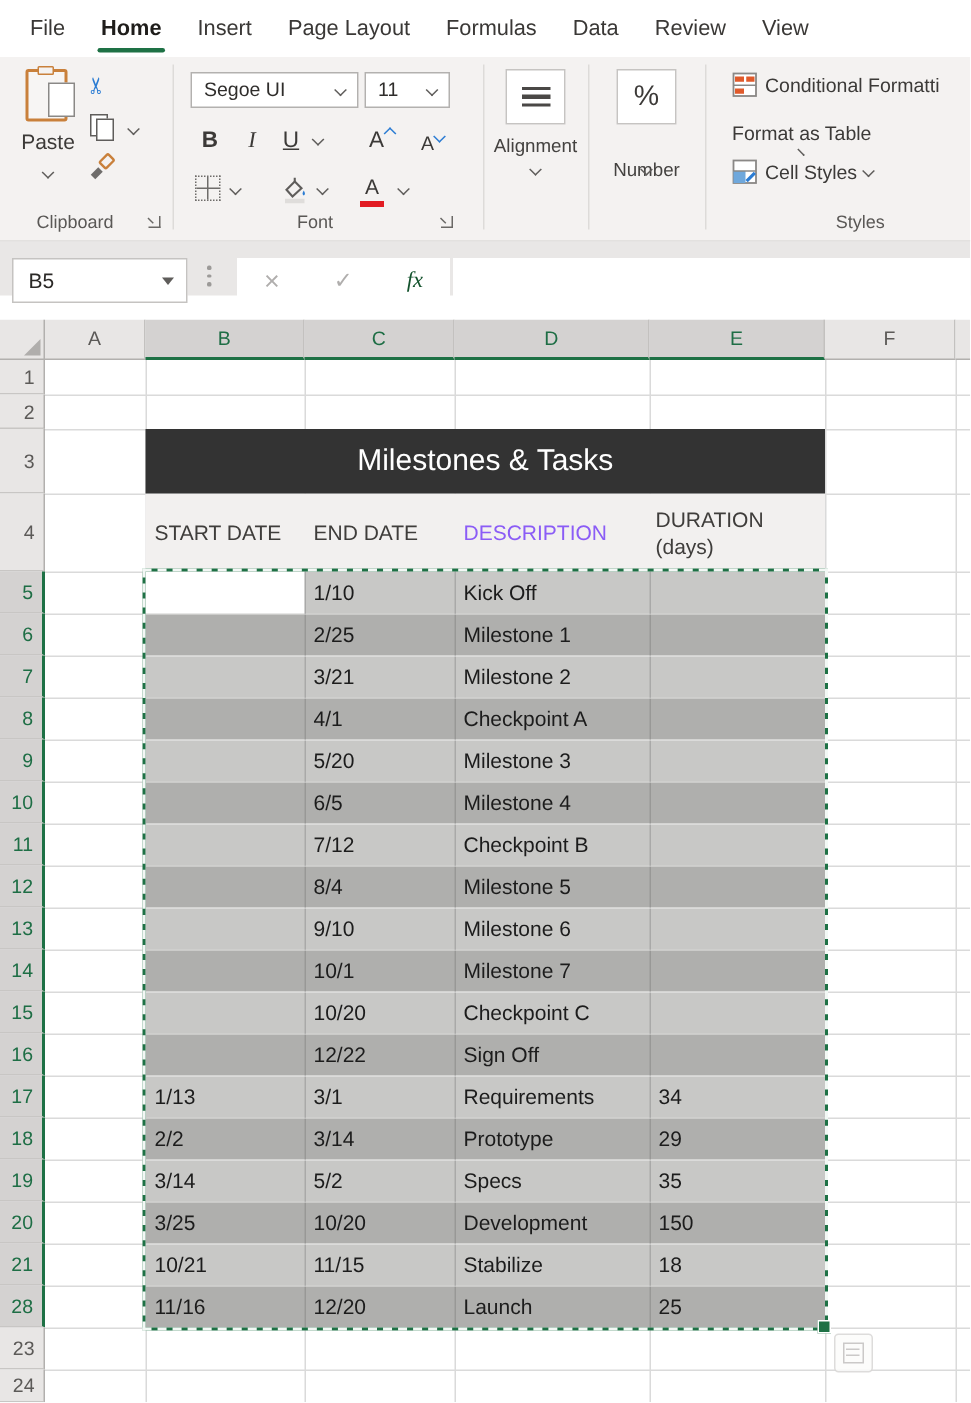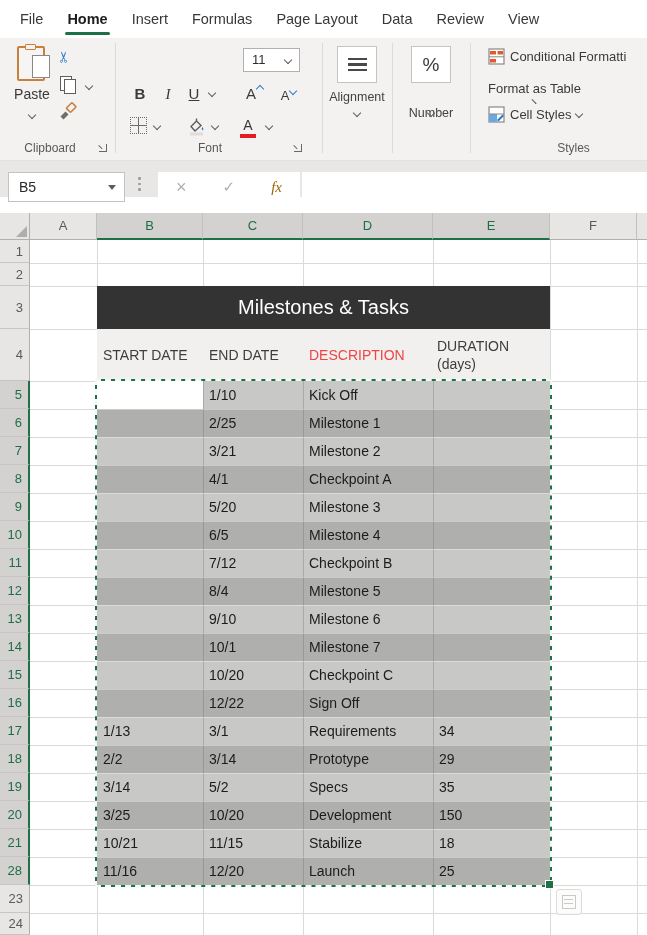--- a/index.html
+++ b/index.html
@@ -66,22 +66,22 @@
 </style>
 </head>
 <body>
 
 <div class="app">
 
   <div class="tabbar">
     <span class="tab">File</span>
     <span class="tab active">Home</span>
     <span class="tab">Insert</span>
+    <span class="tab">Page Layout</span>
     <span class="tab">Formulas</span>
-    <span class="tab">Page Layout</span>
     <span class="tab">Data</span>
     <span class="tab">Review</span>
     <span class="tab">View</span>
   </div>
 
   <div class="ribbon">
 
     <div class="abs" style="left:8px;top:8px;width:48px;height:88px;">
       <span class="clipboard-ic" style="left:9px;top:0;">
           <span class="page"></span>
@@ -100,20 +100,24 @@
       <svg width="20" height="20" viewBox="0 0 20 20">
         <rect x="10.2" y="1.5" width="6" height="8" rx="1" transform="rotate(45 13.2 5.5)" fill="none" stroke="#c9803b" stroke-width="1.6"></rect>
         <path d="M7.5 9.5 L10.5 12.5 L5.5 17.5 L2.5 14.5 Z" fill="#6f6d6b"></path>
       </svg>
     </div>
     <div class="grp-label" style="left:0;width:100px;">Clipboard</div>
     <span class="launcher" style="left:97px;top:104px;"></span>
 
     <div class="vsep" style="left:115px;"></div>
 
+    <div class="combo" style="left:127px;top:10px;width:112px;">
+      <span>Segoe UI</span>
+      <span class="chv"></span>
+    </div>
     <div class="combo" style="left:243px;top:10px;width:57px;">
       <span>11</span>
       <span class="chv"></span>
     </div>
     <span class="btn-letter" style="left:129px;top:44px;font-weight:bold;">B</span>
     <span class="btn-letter" style="left:157px;top:44px;font-style:italic;font-family:'Liberation Serif',serif;">I</span>
     <span class="btn-letter" style="left:183px;top:44px;text-decoration:underline;">U</span>
     <span class="chv" style="position:absolute;left:209px;top:52px;"></span>
     <div class="abs" style="left:240px;top:44px;width:26px;height:24px;">
       <span class="btn-letter" style="left:0;top:0;">A</span>
@@ -210,21 +214,21 @@
       <span style="position:absolute;right:8px;top:12px;width:0;height:0;border-left:4px solid transparent;border-right:4px solid transparent;border-top:5px solid #5f5d5b;"></span>
     </div>
     <div class="dots">
         <i></i>
         <i></i>
         <i></i>
       </div>
     <div class="fbtns">
       <span style="font-size:18px;color:#b0aead;">×</span>
       <span style="font-size:15px;color:#b0aead;">✓</span>
-      <span style="font-size:15px;color:#a16207;font-style:italic;font-family:'Liberation Serif',serif;">fx</span>
+      <span style="font-size:15px;color:#14532d;font-style:italic;font-family:'Liberation Serif',serif;">fx</span>
     </div>
     <div class="finput"></div>
   </div>
 
   <div id="grid">
       <div class="gl" style="left: 97px; top: 27px; width: 1px; height: 695px;"></div>
       <div class="gl" style="left: 203px; top: 27px; width: 1px; height: 695px;"></div>
       <div class="gl" style="left: 303px; top: 27px; width: 1px; height: 695px;"></div>
       <div class="gl" style="left: 433px; top: 27px; width: 1px; height: 695px;"></div>
       <div class="gl" style="left: 550px; top: 27px; width: 1px; height: 695px;"></div>
@@ -248,21 +252,21 @@
       <div class="gl" style="left: 30px; top: 532px; width: 617px; height: 1px;"></div>
       <div class="gl" style="left: 30px; top: 560px; width: 617px; height: 1px;"></div>
       <div class="gl" style="left: 30px; top: 588px; width: 617px; height: 1px;"></div>
       <div class="gl" style="left: 30px; top: 616px; width: 617px; height: 1px;"></div>
       <div class="gl" style="left: 30px; top: 644px; width: 617px; height: 1px;"></div>
       <div class="gl" style="left: 30px; top: 672px; width: 617px; height: 1px;"></div>
       <div class="gl" style="left: 30px; top: 700px; width: 617px; height: 1px;"></div>
       <div style="position: absolute; left: 97px; top: 116px; width: 453px; height: 52px; background: rgb(242, 240, 239);"></div>
       <div class="celltxt" style="left: 103px; top: 116px; height: 52px; line-height: 52px; color: rgb(63, 61, 59);">START DATE</div>
       <div class="celltxt" style="left: 209px; top: 116px; height: 52px; line-height: 52px; color: rgb(63, 61, 59);">END DATE</div>
-      <div class="celltxt" style="left: 309px; top: 116px; height: 52px; line-height: 52px; color: #ef4444;">DESCRIPTION</div>
+      <div class="celltxt" style="left: 309px; top: 116px; height: 52px; line-height: 52px; color: #8b5cf6;">DESCRIPTION</div>
       <div style="position: absolute; left: 437px; top: 116px; width: 112px; height: 52px; display: flex; flex-direction: column; justify-content: center; font-size: 14px; color: rgb(63, 61, 59); line-height: 18px;">DURATION (days)</div>
       <div class="banner" style="left: 97px; top: 73px; width: 453px; height: 43px; line-height: 43px;">Milestones &amp; Tasks</div>
       <div style="position: absolute; left: 97px; top: 168px; width: 453px; height: 28px; background: rgb(200, 200, 198);"></div>
       <div style="position: absolute; left: 97px; top: 196px; width: 453px; height: 28px; background: rgb(175, 175, 173);"></div>
       <div style="position: absolute; left: 97px; top: 224px; width: 453px; height: 28px; background: rgb(200, 200, 198);"></div>
       <div style="position: absolute; left: 97px; top: 252px; width: 453px; height: 28px; background: rgb(175, 175, 173);"></div>
       <div style="position: absolute; left: 97px; top: 280px; width: 453px; height: 28px; background: rgb(200, 200, 198);"></div>
       <div style="position: absolute; left: 97px; top: 308px; width: 453px; height: 28px; background: rgb(175, 175, 173);"></div>
       <div style="position: absolute; left: 97px; top: 336px; width: 453px; height: 28px; background: rgb(200, 200, 198);"></div>
       <div style="position: absolute; left: 97px; top: 364px; width: 453px; height: 28px; background: rgb(175, 175, 173);"></div>

